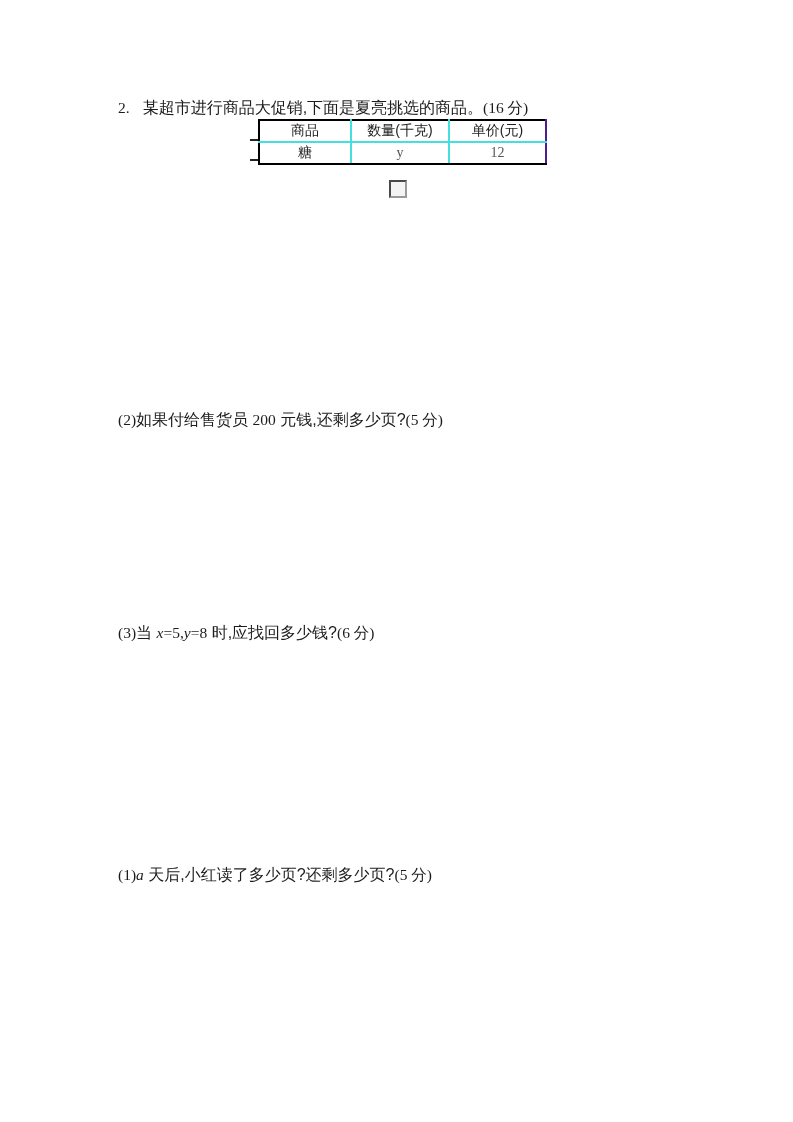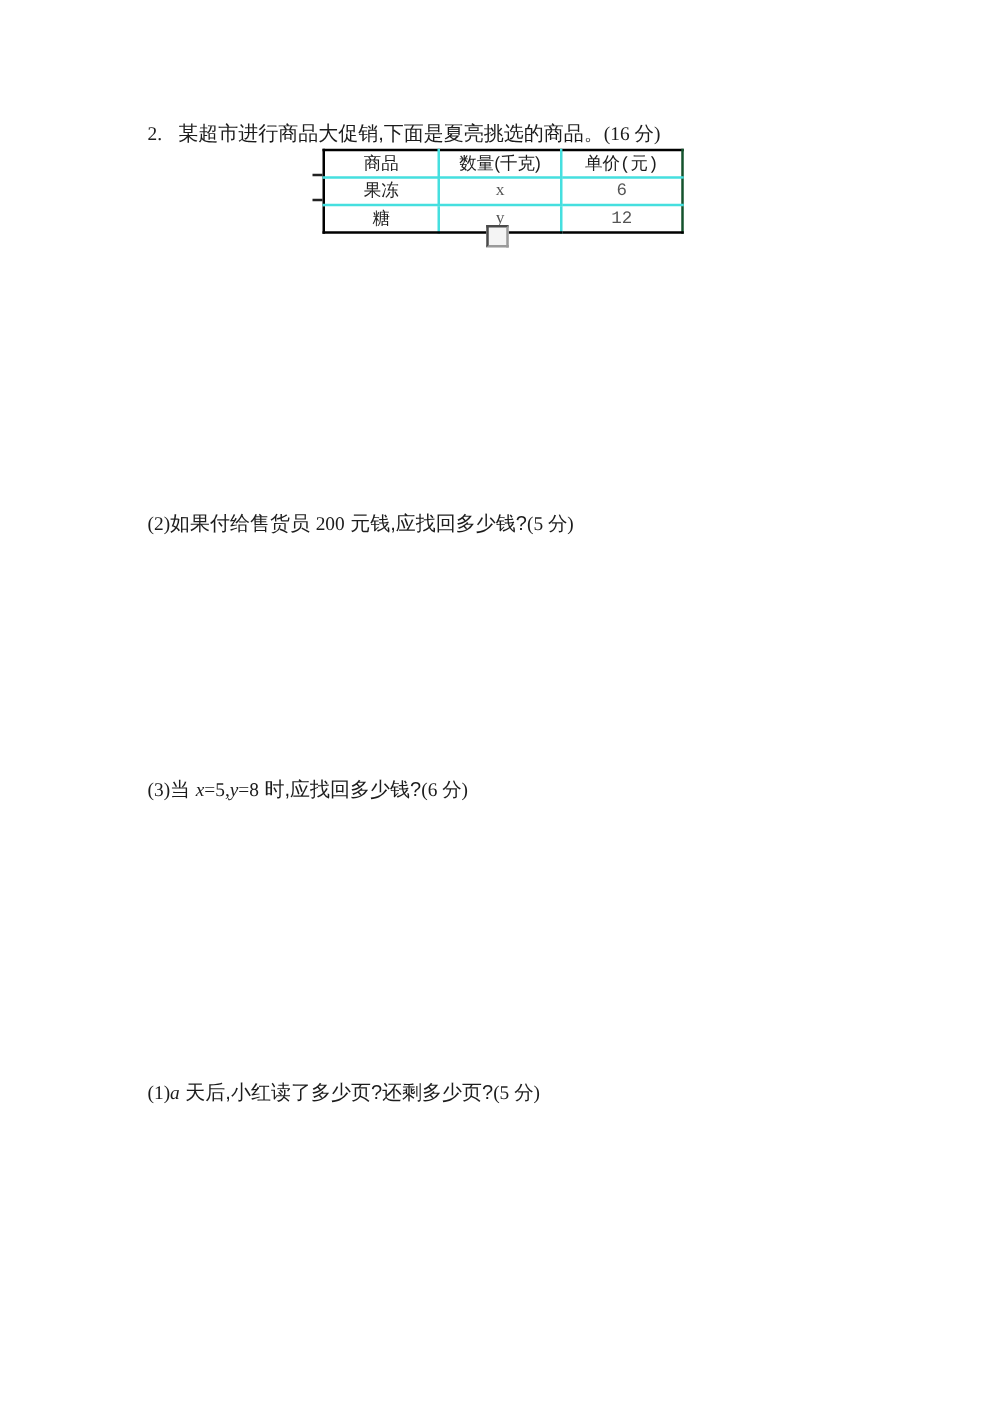--- a/index.html
+++ b/index.html
@@ -44,21 +44,21 @@
     border: 2px solid #45dfdf;
     height: 16px;
     padding: 1px 2px;
     text-align: center;
     vertical-align: middle;
   }
   #products-table { border: 2px solid #000000; }
   #products-table tr:first-child td { border-top: 2px solid #000000; }
   #products-table tr:last-child td { border-bottom: 2px solid #000000; }
   #products-table tr td:first-child { border-left: 2px solid #000000; }
-  #products-table tr td:last-child { border-right: 2px solid #14532d; font-family: Liberation Mono, monospace; }
+  #products-table tr td:last-child { border-right: 2px solid #4c1d95; }
   .col-item  { width: 86px; }
   .col-qty   { width: 92px; }
   .col-price { width: 91px; }
   .cell-value {
     font-family: "Liberation Serif", serif;
     color: #555555;
     font-size: 14px;
   }
   
   .table-tick {
@@ -89,40 +89,35 @@
   </div>
 
   <table id="products-table">
     <tbody>
         <tr>
       <td class="col-item zh">商品</td>
       <td class="col-qty zh">数量(千克)</td>
       <td class="col-price zh">单价(元)</td>
     </tr>
     <tr>
-      <td class="zh">果冻</td>
-      <td class="cell-value">x</td>
-      <td class="cell-value">6</td>
-    </tr>
-    <tr>
       <td class="zh">糖</td>
       <td class="cell-value">y</td>
       <td class="cell-value">12</td>
     </tr>
   </tbody>
     </table>
 
   <div class="table-tick" style="left: 250px; top: 139px;"></div>
   <div class="table-tick" style="left: 250px; top: 159px;"></div>
 
   <div id="answer-box"></div>
 
 
   <div class="line" style="top: 410px;">
-    <span class="num">(2)</span><span class="zh">如果付给售货员 </span><span class="num">200</span><span class="zh"> 元钱,应找回多少钱?</span><span class="score">(5 分)</span>
+    <span class="num">(2)</span><span class="zh">如果付给售货员 </span><span class="num">200</span><span class="zh"> 元钱,还剩多少页?</span><span class="score">(5 分)</span>
   </div>
 
   <div class="line" style="top: 623px; text-align: center;">
     <span class="num">(3)</span><span class="zh">当 </span><span class="var">x</span><span class="num">=5,</span><span class="var">y</span><span class="num">=8</span><span class="zh"> 时,应找回多少钱?</span><span class="score">(6 分)</span>
   </div>
 
 
   <div class="line" style="top: 865px;">
     <span class="num">(1)</span><span class="var">a</span><span class="zh"> 天后,小红读了多少页?还剩多少页?</span><span class="score">(5 分)</span>
   </div>

